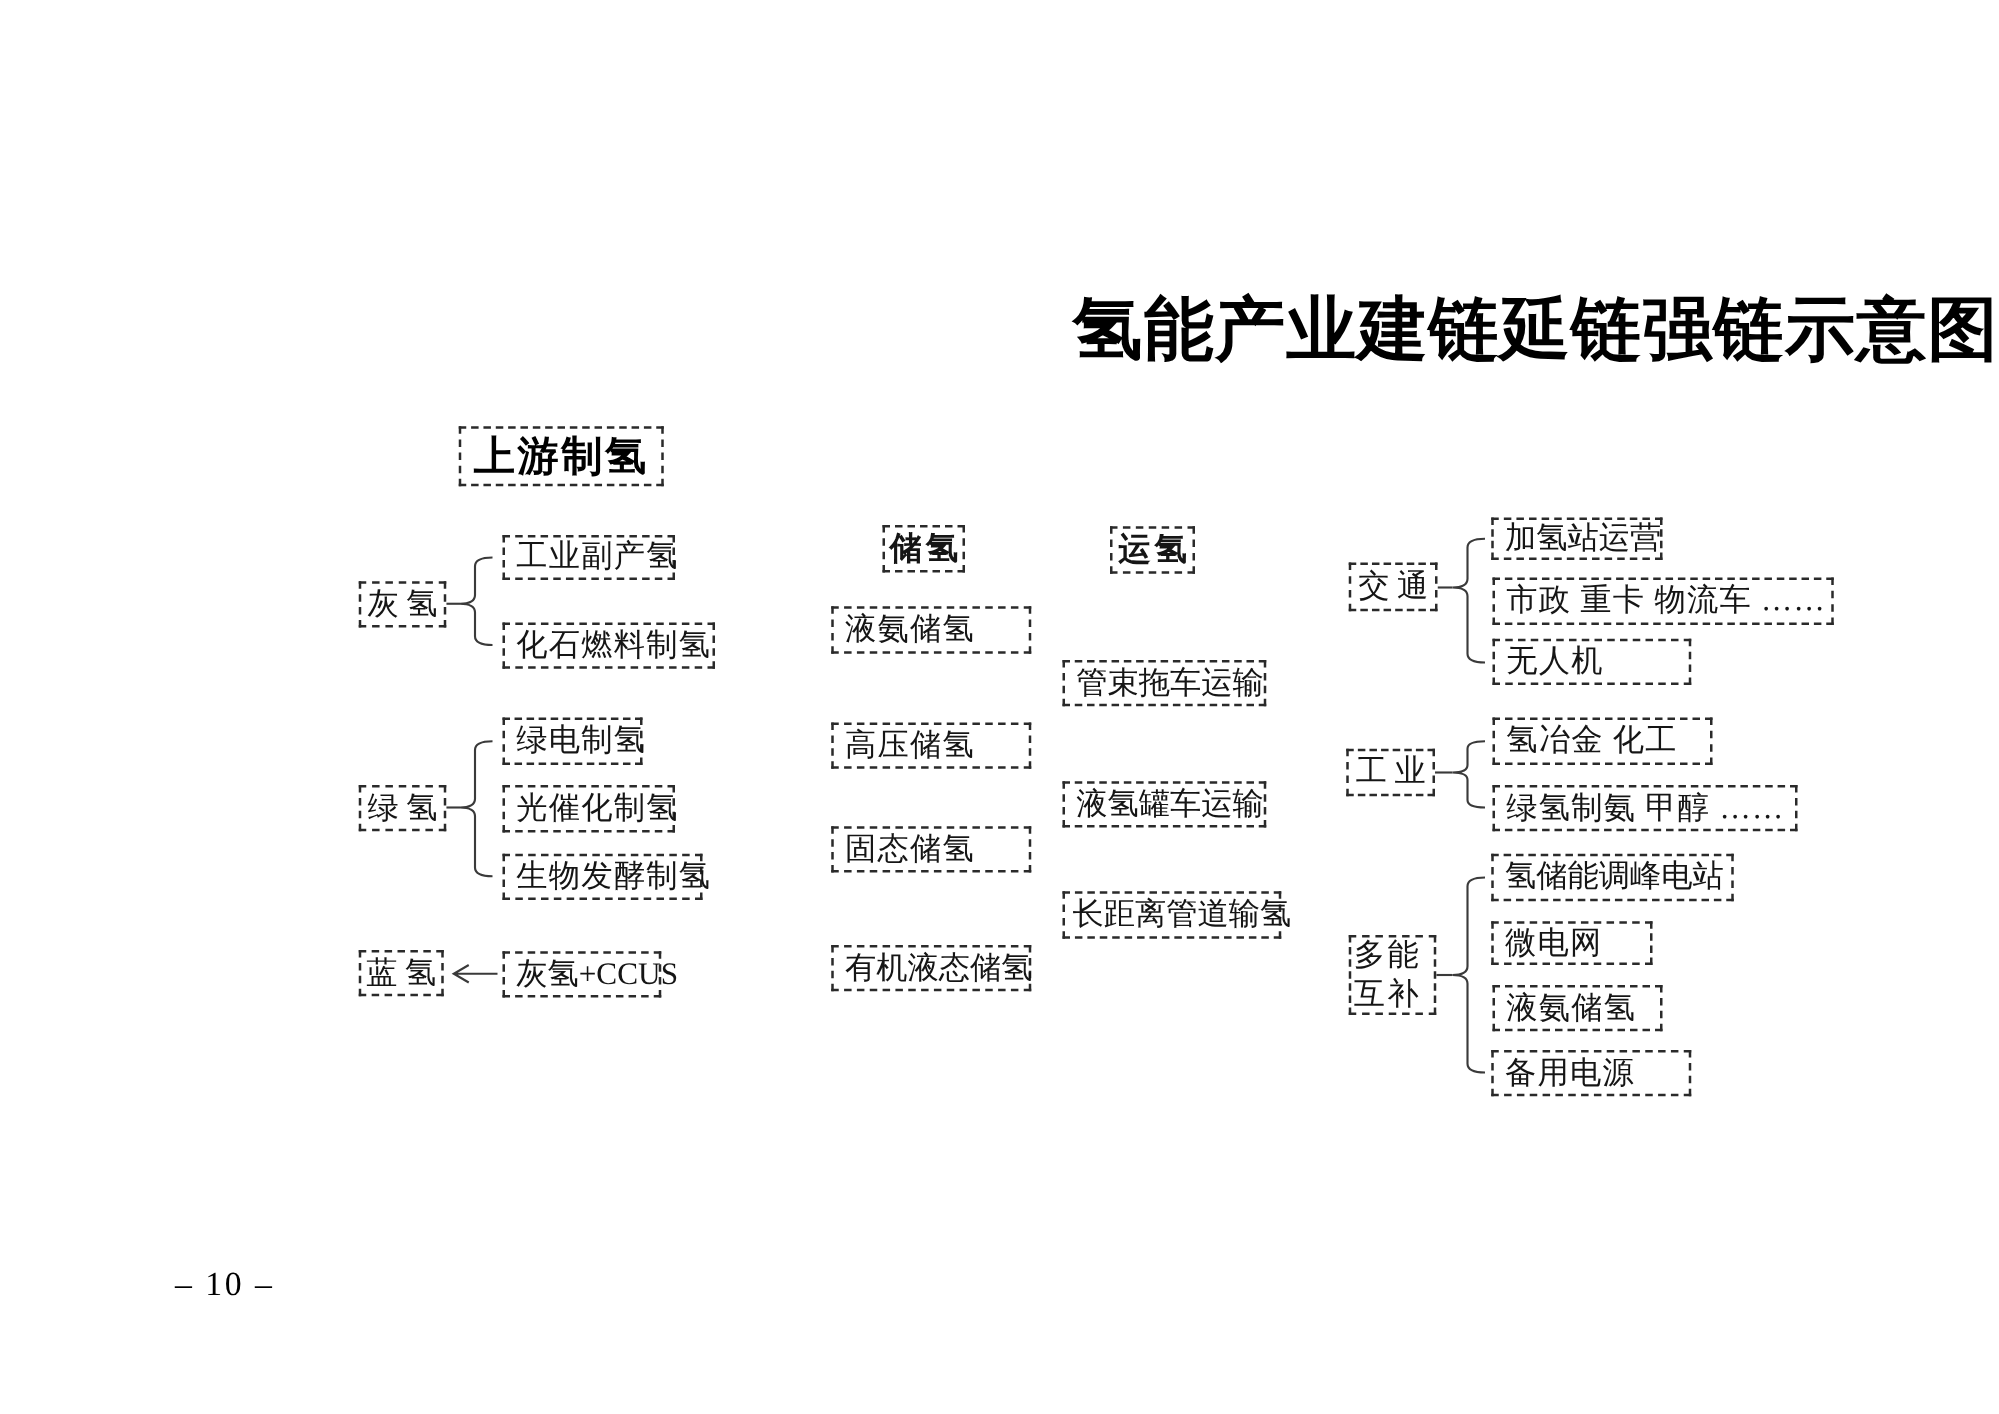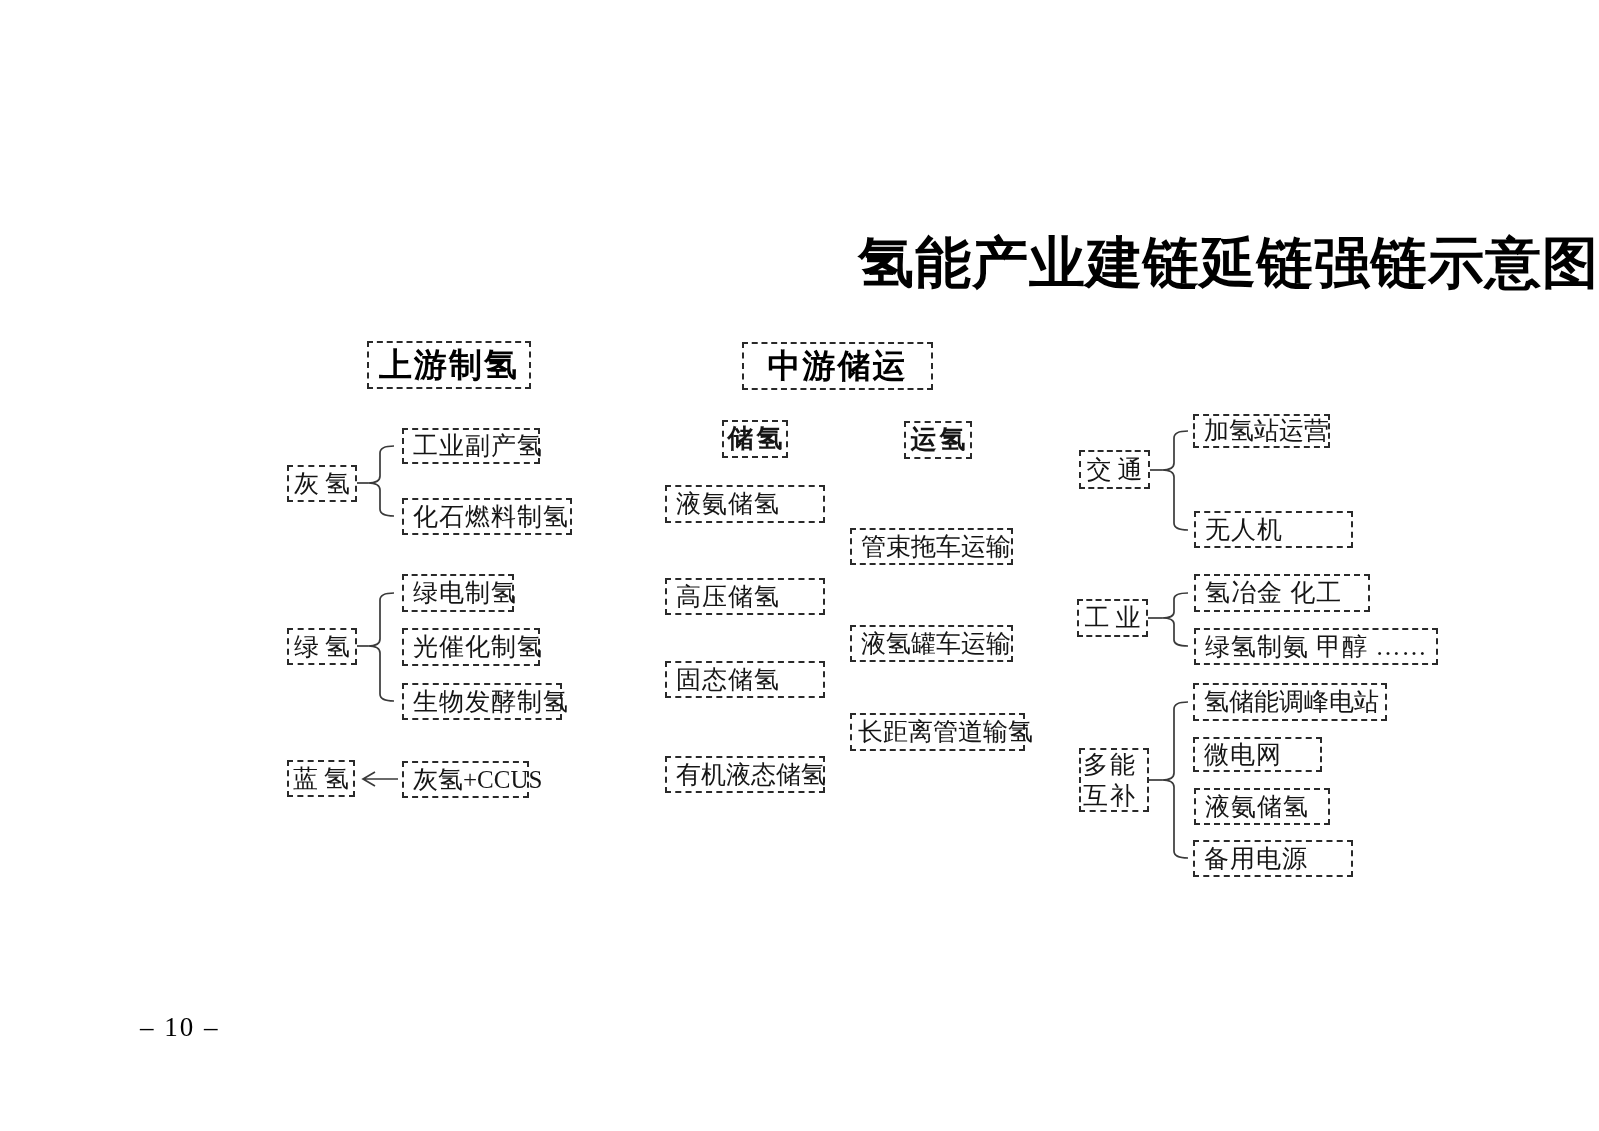--- a/index.html
+++ b/index.html
@@ -43,21 +43,20 @@
     justify-content:center;
     letter-spacing:2px;
     color:#000;
   }
   .sub-header{
     font-weight:bold;
     font-size:26px;
     justify-content:center;
     letter-spacing:3px;
     padding-left:3px;
-    margin-left:16px;
   }
   .two-line{
     white-space:normal;
     justify-content:center;
     letter-spacing:2px;
     line-height:1.25;
     padding:0 2px;
   }
   .connector-layer{
     position:absolute;
@@ -111,36 +110,36 @@
   <div class="box pad" style="left:402px;top:498px;width:170px;height:37px">化石燃料制氢</div>
 
   <div class="box pad" style="left:402px;top:574px;width:112px;height:38px">绿电制氢</div>
   <div class="box center" style="left:287px;top:628px;width:70px;height:37px">绿氢</div>
   <div class="box pad" style="left:402px;top:628px;width:138px;height:38px">光催化制氢</div>
   <div class="box pad" style="left:402px;top:683px;width:160px;height:37px">生物发酵制氢</div>
 
   <div class="box center" style="left:287px;top:760px;width:68px;height:37px">蓝氢</div>
   <div class="box pad" style="left:402px;top:761px;width:127px;height:37px;letter-spacing:0">灰氢+CCUS</div>
 
-  <div class="box header-box" style="left:742px;top:342px;width:191px;height:48px">中游储运</div>
 
   <div class="box sub-header" style="left:706px;top:420px;width:66px;height:38px">储氢</div>
   <div class="box sub-header" style="left:888px;top:421px;width:68px;height:38px">运氢</div>
 
   <div class="box pad" style="left:665px;top:485px;width:160px;height:38px">液氨储氢</div>
   <div class="box pad" style="left:850px;top:528px;width:163px;height:37px;letter-spacing:0">管束拖车运输</div>
   <div class="box pad" style="left:665px;top:578px;width:160px;height:37px">高压储氢</div>
   <div class="box pad" style="left:850px;top:625px;width:163px;height:37px;letter-spacing:0">液氢罐车运输</div>
   <div class="box pad" style="left:665px;top:661px;width:160px;height:37px">固态储氢</div>
   <div class="box pad" style="left:850px;top:713px;width:175px;height:38px;letter-spacing:0;padding-left:6px">长距离管道输氢</div>
   <div class="box pad" style="left:665px;top:756px;width:160px;height:37px;letter-spacing:0">有机液态储氢</div>
 
 
   <div class="box pad" style="left:1193px;top:414px;width:137px;height:34px;letter-spacing:0">加氢站运营</div>
   <div class="box center" style="left:1079px;top:450px;width:71px;height:39px">交通</div>
+  <div class="box pad" style="left:1194px;top:462px;width:273px;height:38px;letter-spacing:1px">市政 重卡 物流车 ……</div>
   <div class="box pad" style="left:1194px;top:511px;width:159px;height:37px">无人机</div>
 
   <div class="box center" style="left:1077px;top:599px;width:71px;height:38px">工业</div>
   <div class="box pad" style="left:1194px;top:574px;width:176px;height:38px">氢冶金 化工</div>
   <div class="box pad" style="left:1194px;top:628px;width:244px;height:37px;letter-spacing:1px">绿氢制氨 甲醇 ……</div>
 
   <div class="box two-line" style="left:1079px;top:748px;width:70px;height:64px">多能互补</div>
   <div class="box pad" style="left:1193px;top:683px;width:194px;height:38px;letter-spacing:0">氢储能调峰电站</div>
   <div class="box pad" style="left:1193px;top:737px;width:129px;height:35px">微电网</div>
   <div class="box pad" style="left:1194px;top:788px;width:136px;height:37px">液氨储氢</div>

